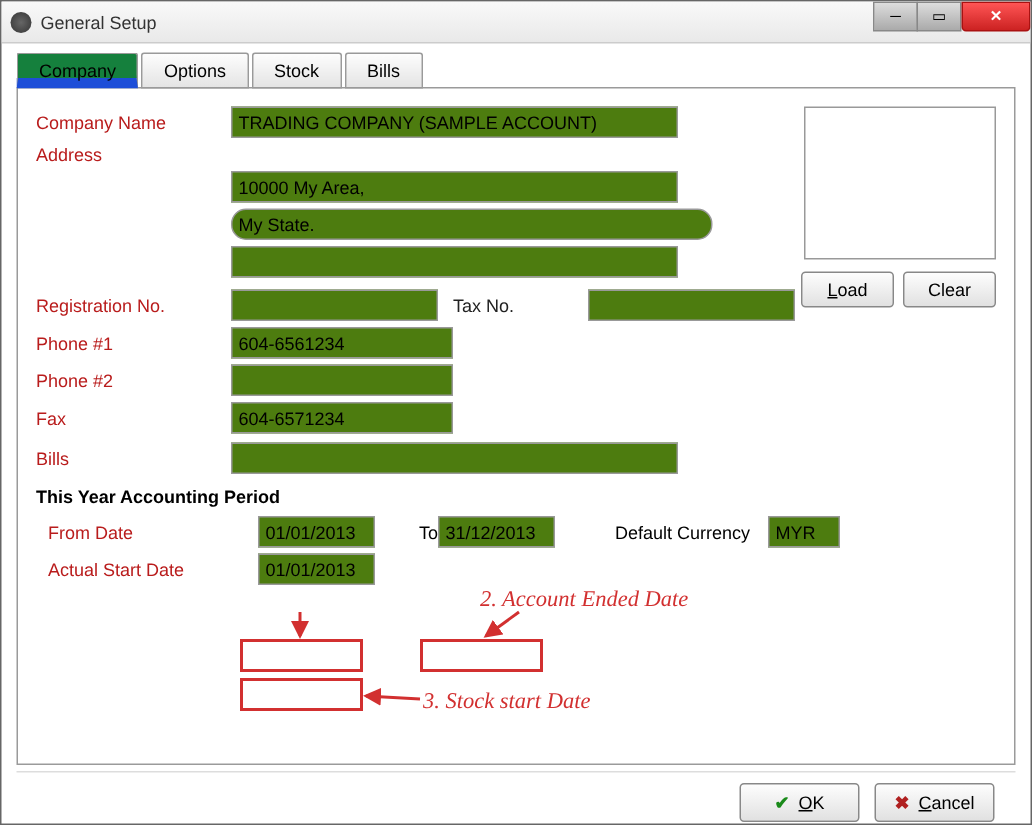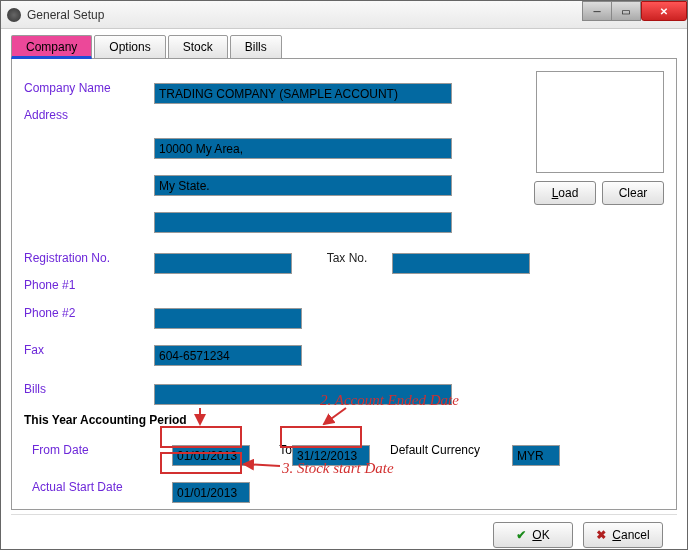--- a/index.html
+++ b/index.html
@@ -7,26 +7,26 @@
 .titlebar { height: 28px; background: linear-gradient(#f9f9f9,#e9e9e9); border-bottom: 1px solid #ccc; display: flex; align-items: center; padding: 0 6px; position: relative; }
 .titlebar .icon { width: 14px; height: 14px; border-radius: 50%; background: radial-gradient(#666,#333); margin-right: 6px; }
 .titlebar .title { color: #333; }
 .winbtns { position: absolute; right: 0; top: 0; display: flex; height: 20px; }
 .winbtn { width: 30px; height: 20px; display: flex; align-items: center; justify-content: center; font-size: 10px; }
 .winbtn.min, .winbtn.max { background: linear-gradient(#ddd,#aaa); border:1px solid #888; margin-left:-1px; }
 .winbtn.close { background: linear-gradient(#f55,#c22); color:#fff; border:1px solid #a11; width:46px; border-bottom-left-radius:3px; border-bottom-right-radius:3px; font-weight:bold; }
 .content { padding: 6px 10px 8px 10px; }
 .tabs { display: flex; height: 24px; }
 .tab { padding: 4px 14px; border: 1px solid #9a9a9a; background: linear-gradient(#fdfdfd,#e4e4e4); margin-right: 2px; position: relative; border-top-left-radius:2px; border-top-right-radius:2px; }
-.tab.active { background: #ec4899; border-bottom: 3px solid #1d4ed8; z-index: 2; }
+.tab.active { background: #15803d; border-bottom: 7px solid #1d4ed8; z-index: 2; }
 .tabpanel { border: 1px solid #9a9a9a; margin-top: -1px; padding: 12px 12px 18px 12px; height: 452px; position: relative; }
 .row { display: flex; align-items: center; margin-bottom: 4px; }
-.lbl { width: 130px; color: #6d28d9; }
+.lbl { width: 130px; color: #b91c1c; }
 .lbl2 { width: 80px; color:#222; text-align:left; padding-left:10px; }
-input.txt { height: 21px; border: 1px solid #999; padding: 2px 4px; background:#0369a1;margin-top:12px; }
+input.txt { height: 21px; border: 1px solid #999; padding: 2px 4px; background:#4d7c0f; }
 .imgbox { position:absolute; right:12px; top:12px; width:128px; height:102px; border:1px solid #999; background:#fff; }
 .btnrow { position:absolute; right:12px; top:122px; display:flex; gap:6px; }
 .btn { min-width:62px; height:24px; border:1px solid #888; background:linear-gradient(#fdfdfd,#e1e1e1); border-radius:3px; padding:0 10px; display:flex; align-items:center; justify-content:center; cursor:pointer; }
 .btn u { text-decoration: underline; }
 .section-title { font-weight: bold; margin-top: 8px; margin-bottom: 6px; color:#000;}
 .footer { height: 40px; display:flex; justify-content:flex-end; align-items:center; gap:10px; padding-right:14px; border-top:1px solid #ddd; margin-top:4px;}
 .okbtn, .cancelbtn { height:26px; min-width:80px; border:1px solid #888; border-radius:3px; background:linear-gradient(#fdfdfd,#e1e1e1); display:flex; align-items:center; justify-content:center; gap:6px; cursor:pointer; }
 .check { color:#1a8a1a; font-weight:bold; }
 .cross { color:#b02020; font-weight:bold; }
 .annot { position:absolute; color:#d23030; font-family: Georgia, "Times New Roman", serif; font-style: italic; font-size: 15px; pointer-events:none; }
@@ -75,36 +75,37 @@
 
     <div class="row">
       <div class="lbl">Address</div>
     </div>
     <div class="row">
       <div class="lbl"></div>
       <input class="txt" style="width: 298px;" value="10000 My Area,">
     </div>
     <div class="row">
       <div class="lbl"></div>
-      <input class="txt" style="width: 298px;" value="My State.">
+      <input class="txt" style="width: 321px; border-radius: 10px;" value="My State.">
     </div>
     <div class="row">
       <div class="lbl"></div>
       <input class="txt" style="width: 298px;" value="">
     </div>
 
     <div class="row" style="margin-top:8px">
       <div class="lbl">Registration No.</div>
       <input class="txt" style="width: 138px;" value="">
-      <div class="lbl2" style="width:100px;text-align:center">Tax No.</div>
+      <div class="lbl2" style="width:100px;">Tax No.</div>
       <input class="txt" style="width: 138px;" value="">
     </div>
 
     <div class="row">
       <div class="lbl">Phone #1</div>
+      <input class="txt" style="width: 148px;" value="604-6561234">
     </div>
     <div class="row">
       <div class="lbl">Phone #2</div>
       <input class="txt" style="width: 148px;" value="">
     </div>
     <div class="row">
       <div class="lbl">Fax</div>
       <input class="txt" style="width: 148px;" value="604-6571234">
     </div>
 
@@ -113,21 +114,21 @@
       <input class="txt" style="width: 298px;" value="">
     </div>
 
     <div class="section-title">This Year Accounting Period</div>
 
     <div class="row" style="padding-left:8px">
       <div class="lbl" style="width:140px">From Date</div>
       <input class="txt" style="width: 78px;" value="01/01/2013">
       <div style="width:42px;text-align:right">To</div>
       <input class="txt" style="width: 78px;" value="31/12/2013">
-      <div style="width:142px;text-align:center;padding-right:12px">Default Currency</div>
+      <div style="width:142px;text-align:right;padding-right:12px">Default Currency</div>
       <input class="txt" style="width: 48px;" value="MYR">
     </div>
 
     <div class="row" style="padding-left:8px">
       <div class="lbl" style="width:140px">Actual Start Date</div>
       <input class="txt" style="width: 78px;" value="01/01/2013">
     </div>
 
     <div class="annot" style="left:308px; top:333px">2. Account Ended Date</div>
     <div class="annot" style="left:270px; top:401px">3. Stock start Date</div>

